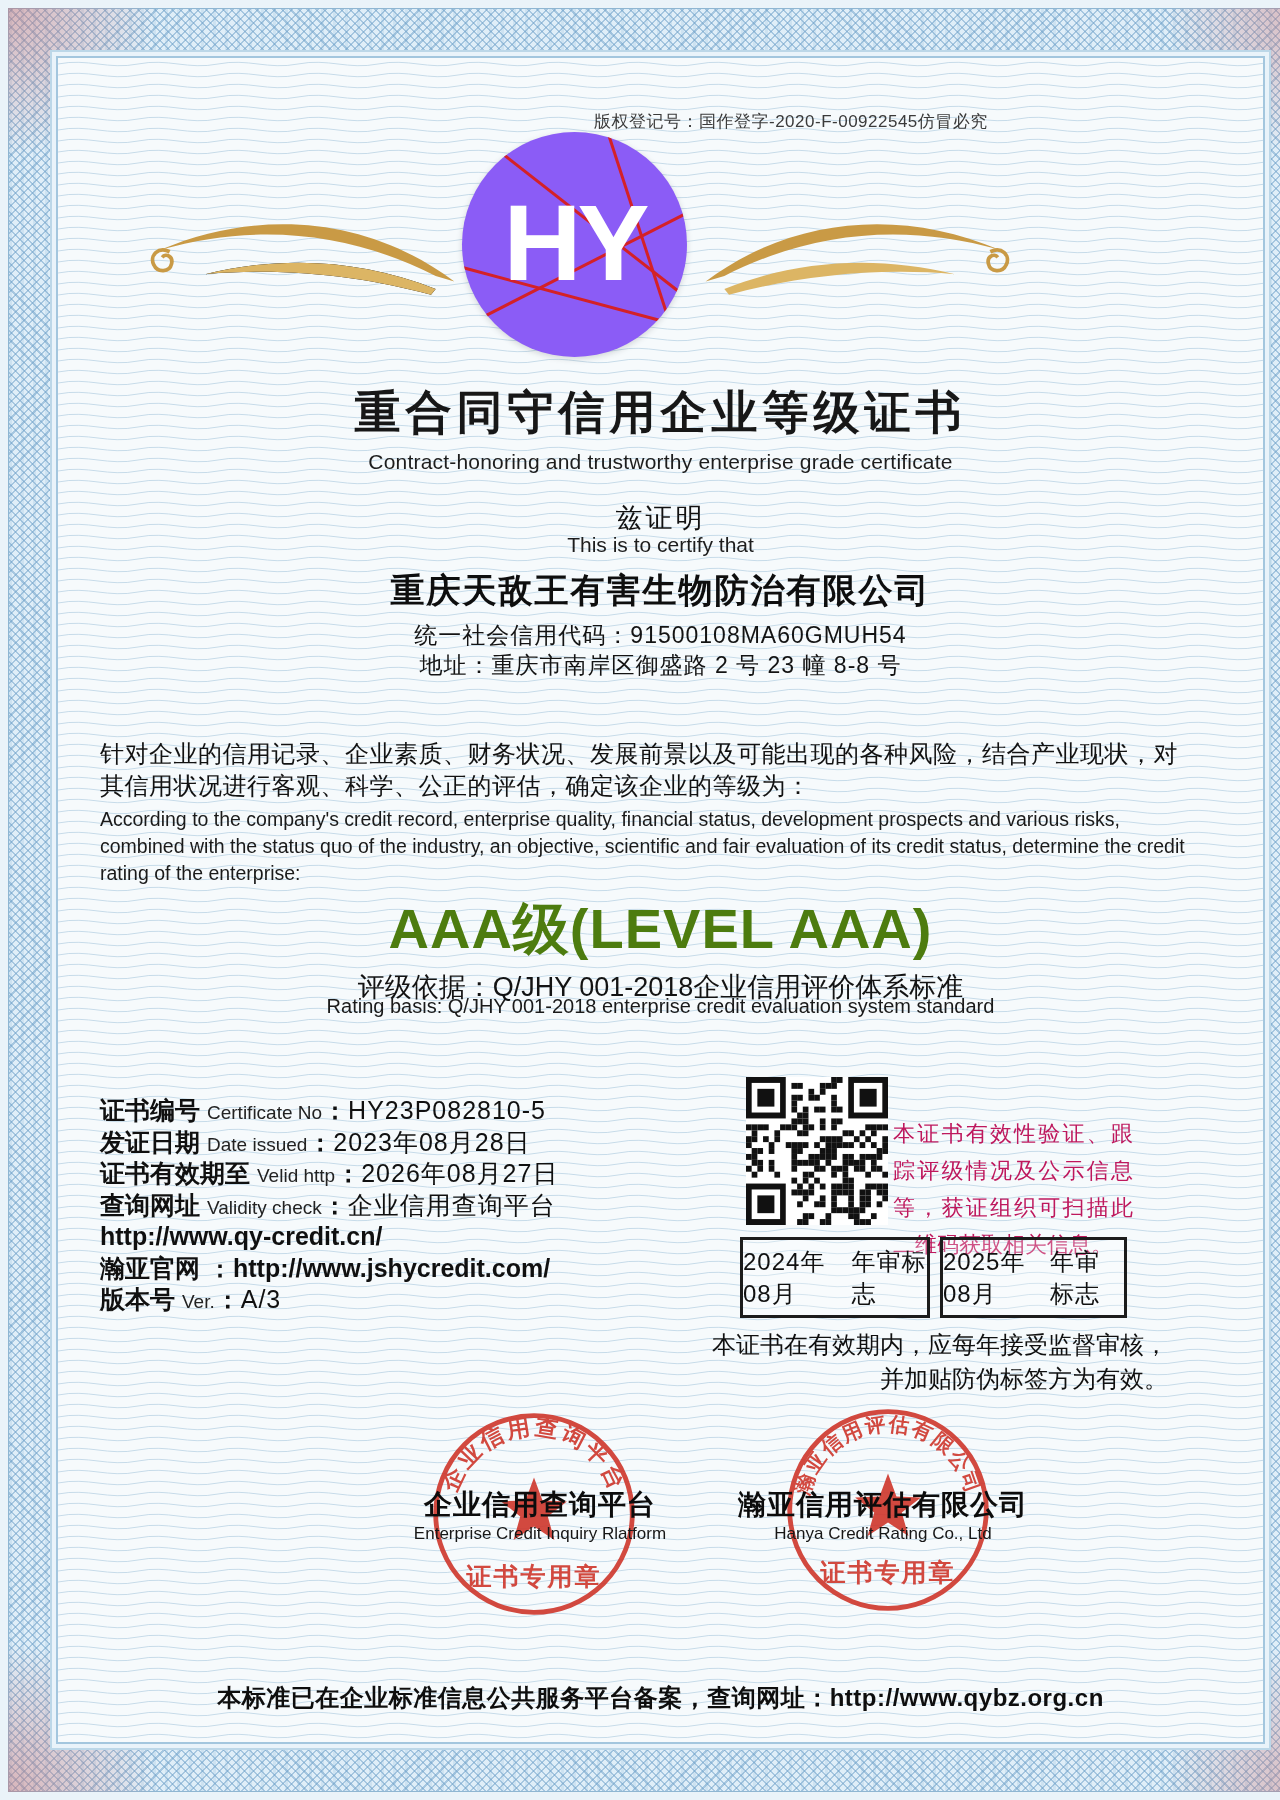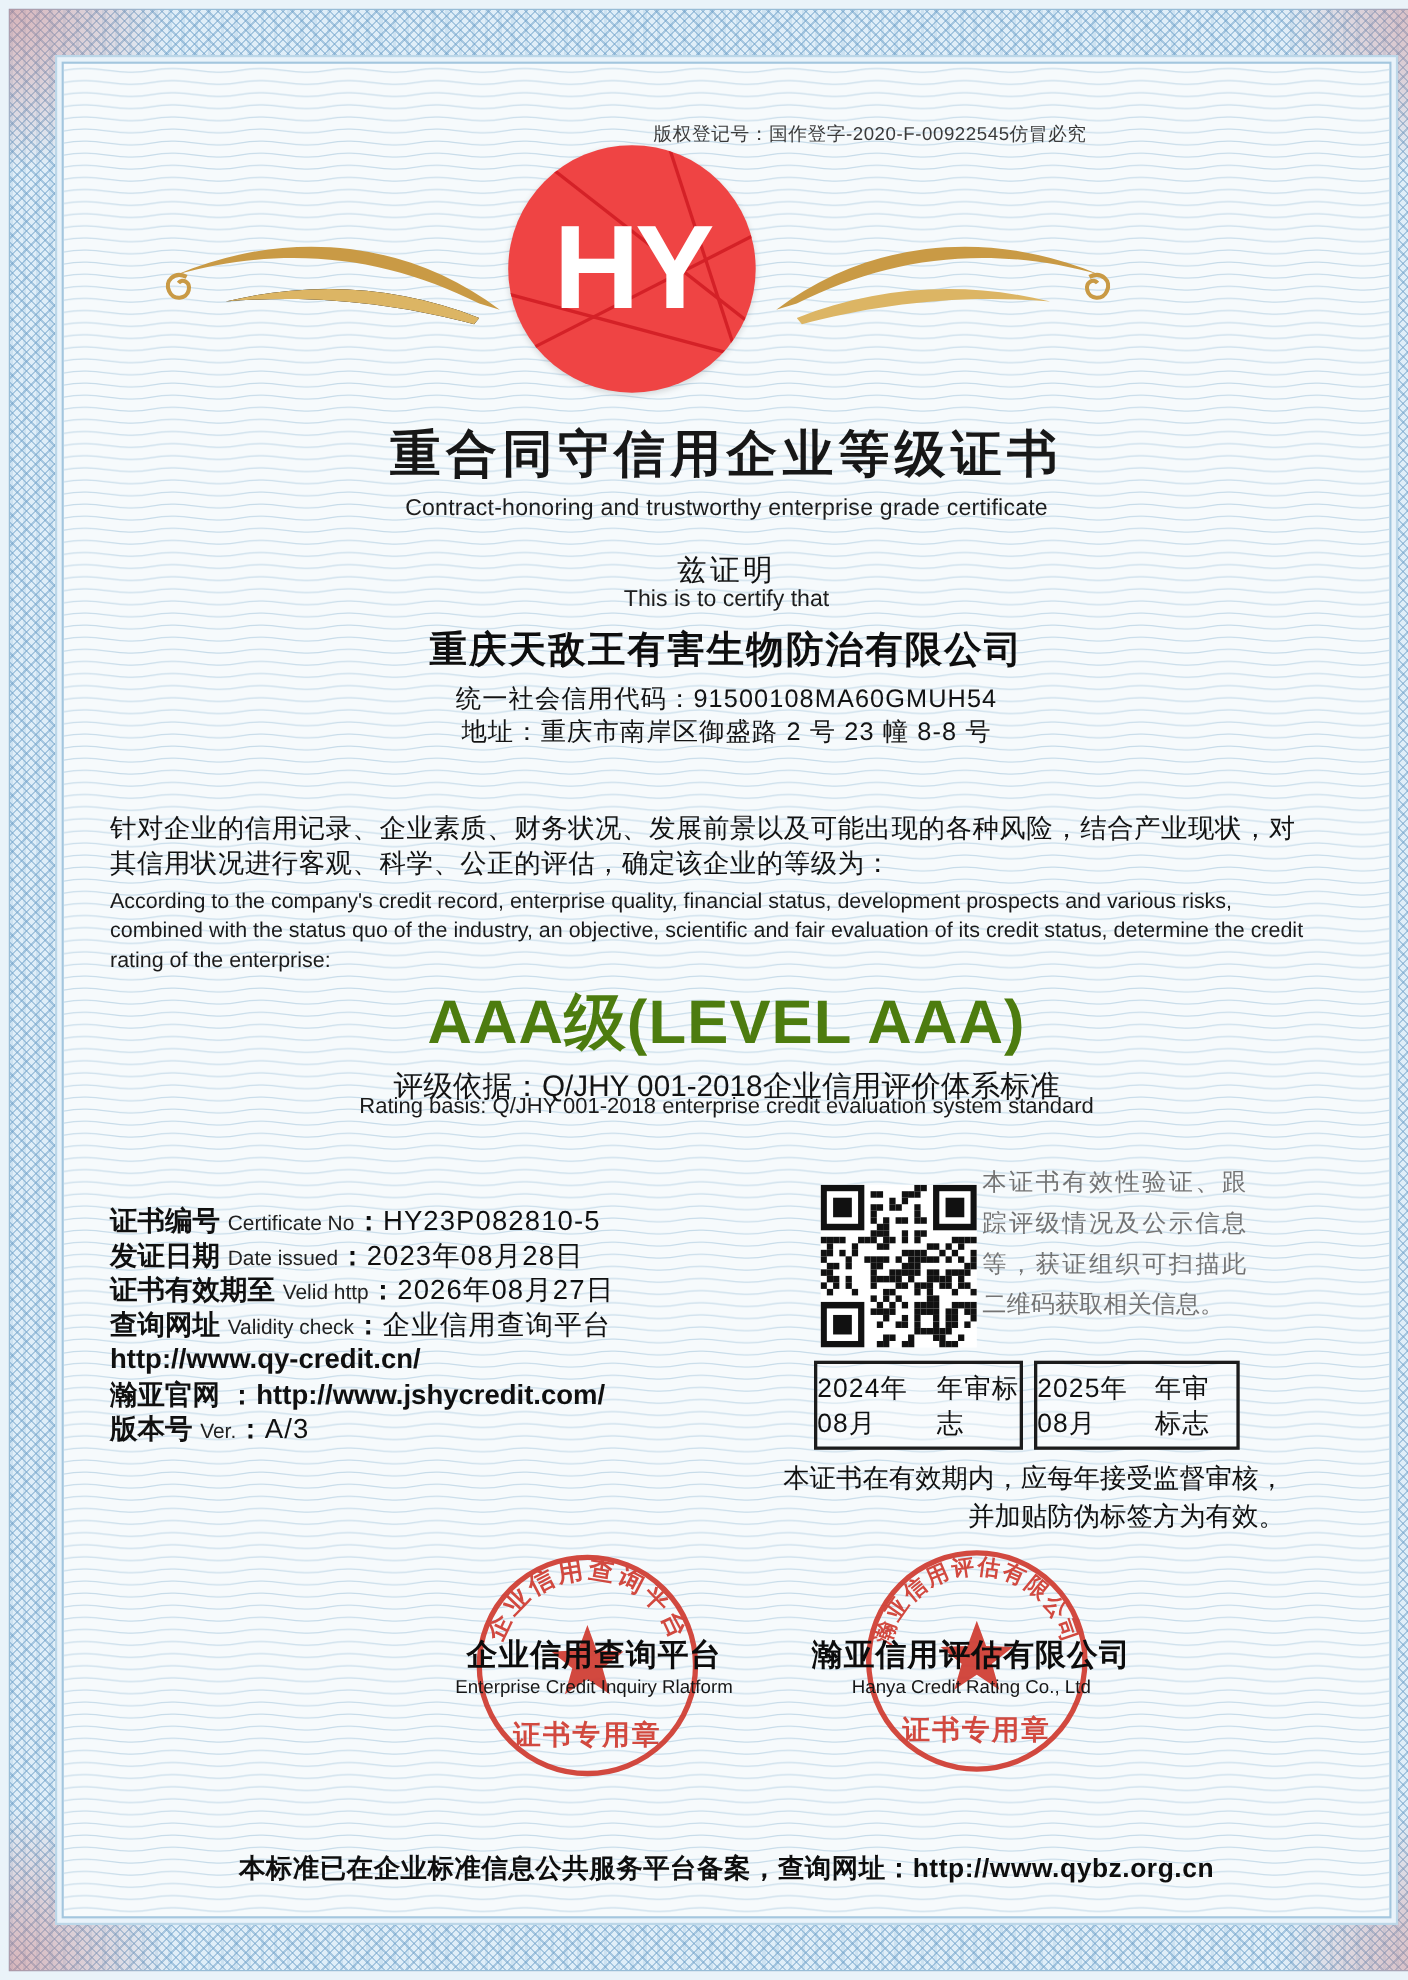--- a/index.html
+++ b/index.html
@@ -19,21 +19,21 @@
   .corner.br{right:8px;bottom:8px;background:radial-gradient(circle at 100% 100%, rgba(205,110,110,.45), rgba(205,110,110,0) 70%);}
   .inner{position:absolute;inset:56px;background:#f6fafc;border:2px solid #a3c6de;
     box-shadow:0 0 0 4px #e9f3fa, 0 0 0 6px #bcd7e8;}
   .waves{position:absolute;inset:0;width:100%;height:100%;}
 
   .abs{position:absolute;}
   .c{text-align:center;left:0;right:0;}
 
   
   .copyright{top:110px;left:594px;font-size:17px;color:#3a3a3a;letter-spacing:.5px;}
-  .logo-circle{left:462px;top:132px;width:225px;height:225px;border-radius:50%;background:#ef4444;
+  .logo-circle{left:462px;top:132px;width:225px;height:225px;border-radius:50%;background:#8b5cf6;
     display:flex;align-items:center;justify-content:center;overflow:hidden;box-shadow:0 2px 6px rgba(0,0,0,.15);}
   .logo-circle span.hy{color:#fff;font-size:108px;font-weight:800;letter-spacing:-4px;line-height:1;transform:translateY(-2px);}
   .crack{position:absolute;background:#d42127;height:3px;width:160%;left:-30%;}
   .crack:nth-of-type(1){top:34%;transform:rotate(38deg);}
   .crack:nth-of-type(2){top:58%;transform:rotate(-27deg);width:120%;left:-5%;}
   .crack:nth-of-type(3){top:46%;transform:rotate(72deg);width:120%;left:20%;}
   .crack:nth-of-type(4){top:70%;transform:rotate(15deg);left:-40%;}
   .flourish{top:192px;width:318px;height:112px;}
   .flourish.left{left:146px;}
   .flourish.right{left:696px;transform:scaleX(-1);}
@@ -58,21 +58,21 @@
   .detail-row{height:31.5px;line-height:41px;white-space:nowrap;}
   .dzh{font-size:25px;font-weight:700;margin-right:7px;}
   .den{font-size:19px;color:#222;}
   .dsep{font-size:24px;font-weight:700;margin:0 1px;}
   .dval{font-size:25px;letter-spacing:1px;}
   .dval.bold{font-weight:700;letter-spacing:0;}
 
   
   .qr{left:746px;top:1077px;width:142px;height:148px;background:#fff;}
   .qr svg{display:block;}
-  .qr-note{left:893px;top:1056px;width:240px;font-size:22px;line-height:37px;color:#737373;text-align:justify;}
+  .qr-note{left:893px;top:1115px;width:240px;font-size:22px;line-height:37px;color:#be185d;text-align:justify;}
   .mark-box{top:1237px;height:75px;border:3px solid #1c1c1c;background:rgba(255,255,255,.25);
     display:flex;flex-direction:row;align-items:center;justify-content:center;gap:6px;
     font-size:24px;color:#111;letter-spacing:1px;}
   .mark-box.b1{left:740px;width:184px;}
   .mark-box.b2{left:940px;width:181px;}
   .audit-note{top:1328px;right:153px;width:560px;text-align:right;font-size:24px;line-height:34px;color:#101010;}
 
   
   .seal{width:212px;height:212px;opacity:.92;}
   .seal.s1{left:428px;top:1408px;}

